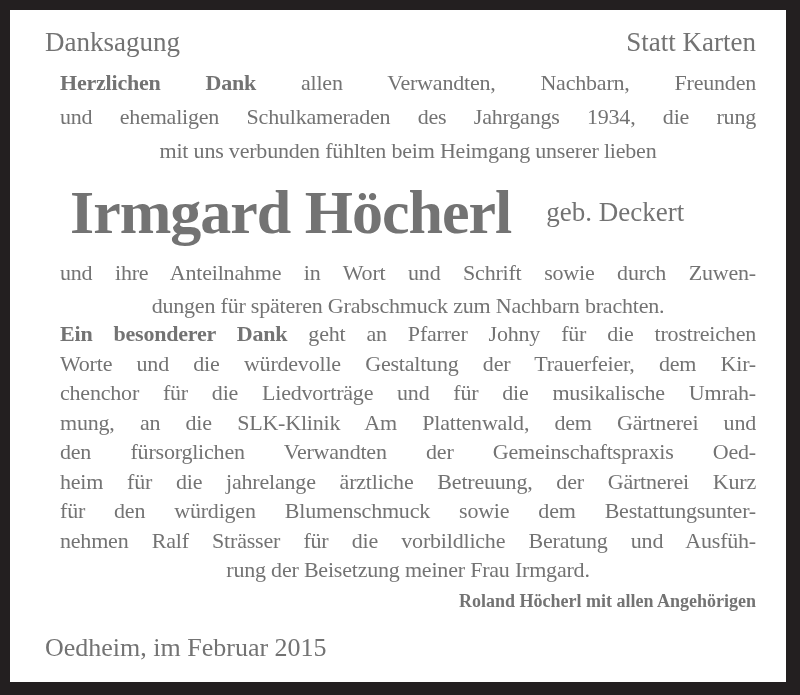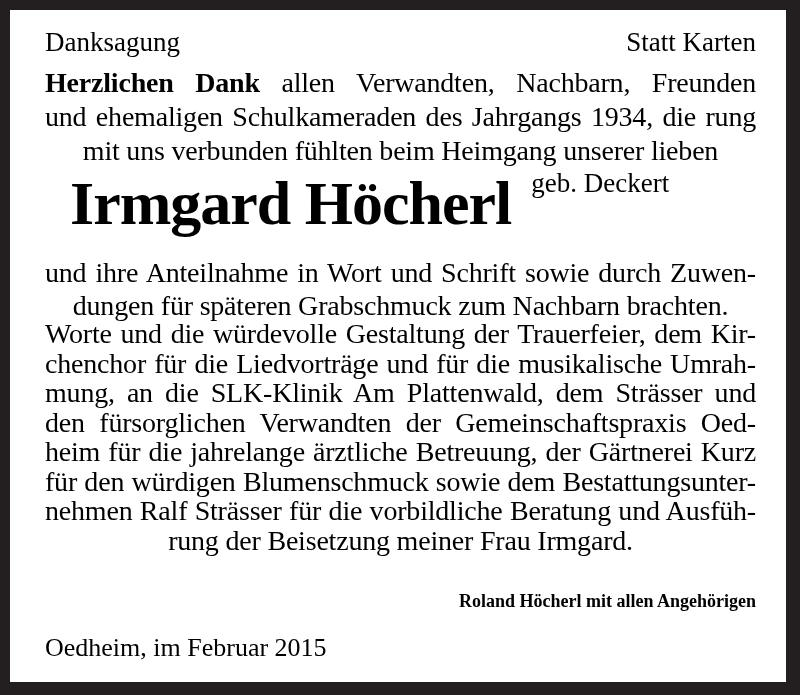--- a/index.html
+++ b/index.html
@@ -17,70 +17,72 @@
     height: 695px;
     background: #231f20;
   }
   .page {
     position: absolute;
     left: 10px;
     top: 10px;
     width: 776px;
     height: 672px;
     background: #ffffff;
-    color: #000000;
+    color: #737373;
     overflow: hidden;
   }
   .block {
     position: absolute;
     left: 35px;
     right: 30px;
   }
   .header-row {
     top: 15px;
     display: flex;
     justify-content: space-between;
     font-size: 27px;
     line-height: 34px;
   }
   .para {
-    font-size: 28px;
+    font-size: 22px;
     letter-spacing: -0.2px;
+    margin-left: 15px;
   }
   .para .line {
     white-space: nowrap;
     text-align: center;
   }
   .para .line.just {
     text-align: justify;
     text-align-last: justify;
   }
   .para .line b {
     font-weight: bold;
   }
   .intro-para   { top: 56px;  line-height: 34px; }
   .ack-para     { top: 246px; line-height: 33px; }
   .thanks-para  { top: 309px; line-height: 29.5px; }
   .name-row {
-    top: 158px;
+    top: 167px;
     left: 60px;
     display: flex;
-    align-items: flex-start;
-    gap: 20px;
+    align-items: center;
+    gap: 12px;
   }
   .deceased-name {
     font-size: 62px;
     font-weight: bold;
     line-height: 70px;
     white-space: nowrap;
     letter-spacing: -1px;
   }
   .maiden-name {
     font-size: 27px;
     white-space: nowrap;
+    margin-left: 23px;
   }
   .signature-row {
     top: 576px;
     text-align: right;
     font-weight: bold;
     font-size: 18px;
     line-height: 30px;
   }
   .date-row {
     top: 621px;
@@ -109,23 +111,24 @@
       <span class="deceased-name">Irmgard Höcherl</span>
       <span class="maiden-name">geb. Deckert</span>
     </div>
 
     <div class="block para ack-para">
         <div class="line just">und ihre Anteilnahme in Wort und Schrift sowie durch Zuwen-</div>
         <div class="line">dungen für späteren Grabschmuck zum Nachbarn brachten.</div>
       </div>
 
     <div class="block para thanks-para">
+        <div class="line just"><b>Ein besonderer Dank</b> geht an Pfarrer Johny für die trostreichen</div>
         <div class="line just">Worte und die würdevolle Gestaltung der Trauerfeier, dem Kir-</div>
         <div class="line just">chenchor für die Liedvorträge und für die musikalische Umrah-</div>
-        <div class="line just">mung, an die SLK-Klinik Am Plattenwald, dem Strässer und</div>
+        <div class="line just">mung, an die SLK-Klinik Am Plattenwald, dem Gärtnerei und</div>
         <div class="line just">den fürsorglichen Verwandten der Gemeinschaftspraxis Oed-</div>
         <div class="line just">heim für die jahrelange ärztliche Betreuung, der Gärtnerei Kurz</div>
         <div class="line just">für den würdigen Blumenschmuck sowie dem Bestattungsunter-</div>
         <div class="line just">nehmen Ralf Strässer für die vorbildliche Beratung und Ausfüh-</div>
         <div class="line">rung der Beisetzung meiner Frau Irmgard.</div>
       </div>
 
     <div class="block signature-row">Roland Höcherl mit allen Angehörigen</div>
 
     <div class="block date-row">Oedheim, im Februar 2015</div>

